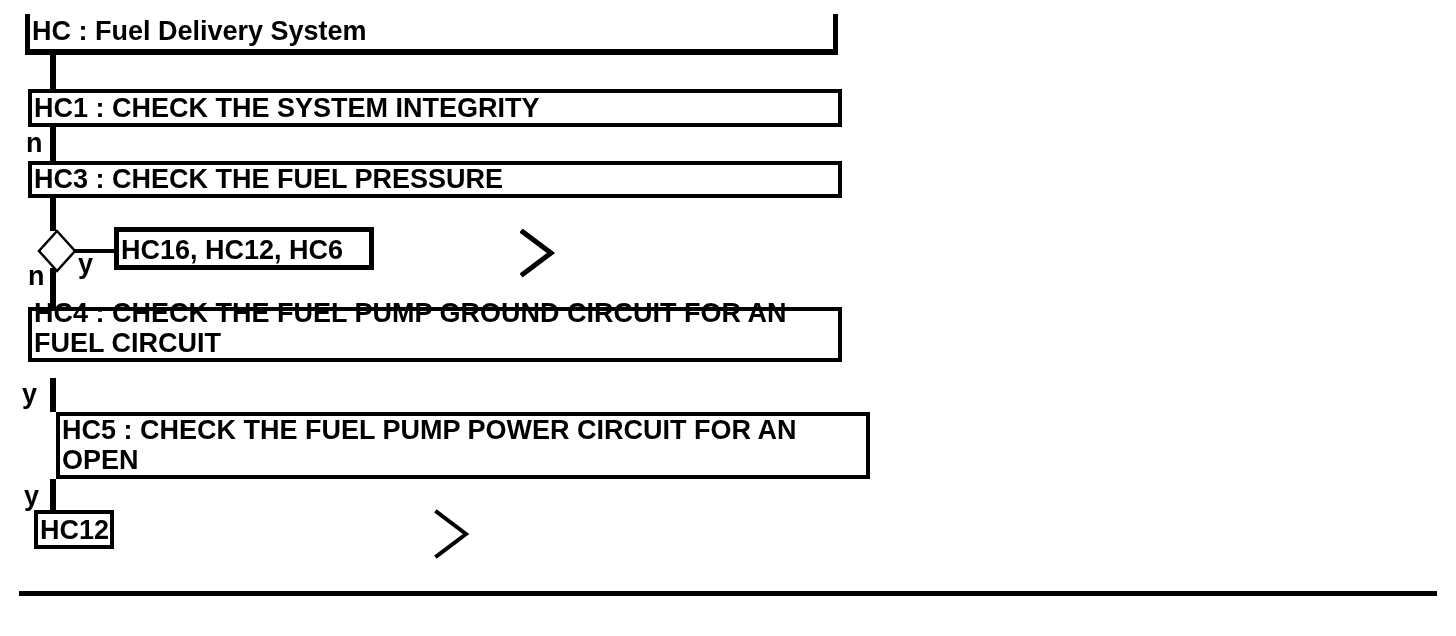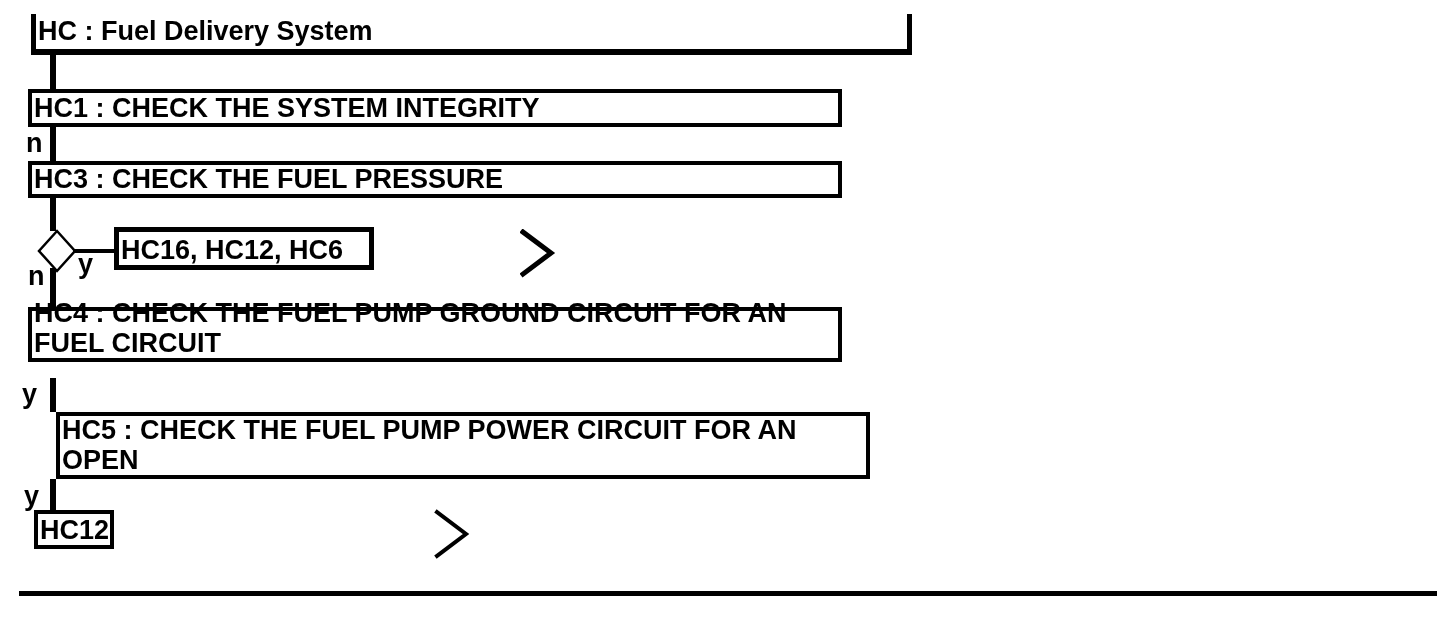--- a/index.html
+++ b/index.html
@@ -49,21 +49,21 @@
     white-space: nowrap;
   }
   .icon-wrap { position: absolute; display: block; }
   .divider { position: absolute; background: #000000; }
 </style>
 </head>
 <body>
 
 <div class="canvas">
 
-  <div class="title-box" style="left:31px; top:14px; width:881px; height:41px;">
+  <div class="title-box" style="left:25px; top:14px; width:813px; height:41px;">
     <span>HC : Fuel Delivery System</span>
   </div>
 
   <div class="vline" style="left:50px; top:55px; height:34px;"></div>
 
   <div class="box" style="left:28px; top:89px; width:814px; height:38px;">
     <span>HC1 : CHECK THE SYSTEM INTEGRITY</span>
   </div>
 
   <div class="branch-label" style="left:26px; top:130px;">n</div>

